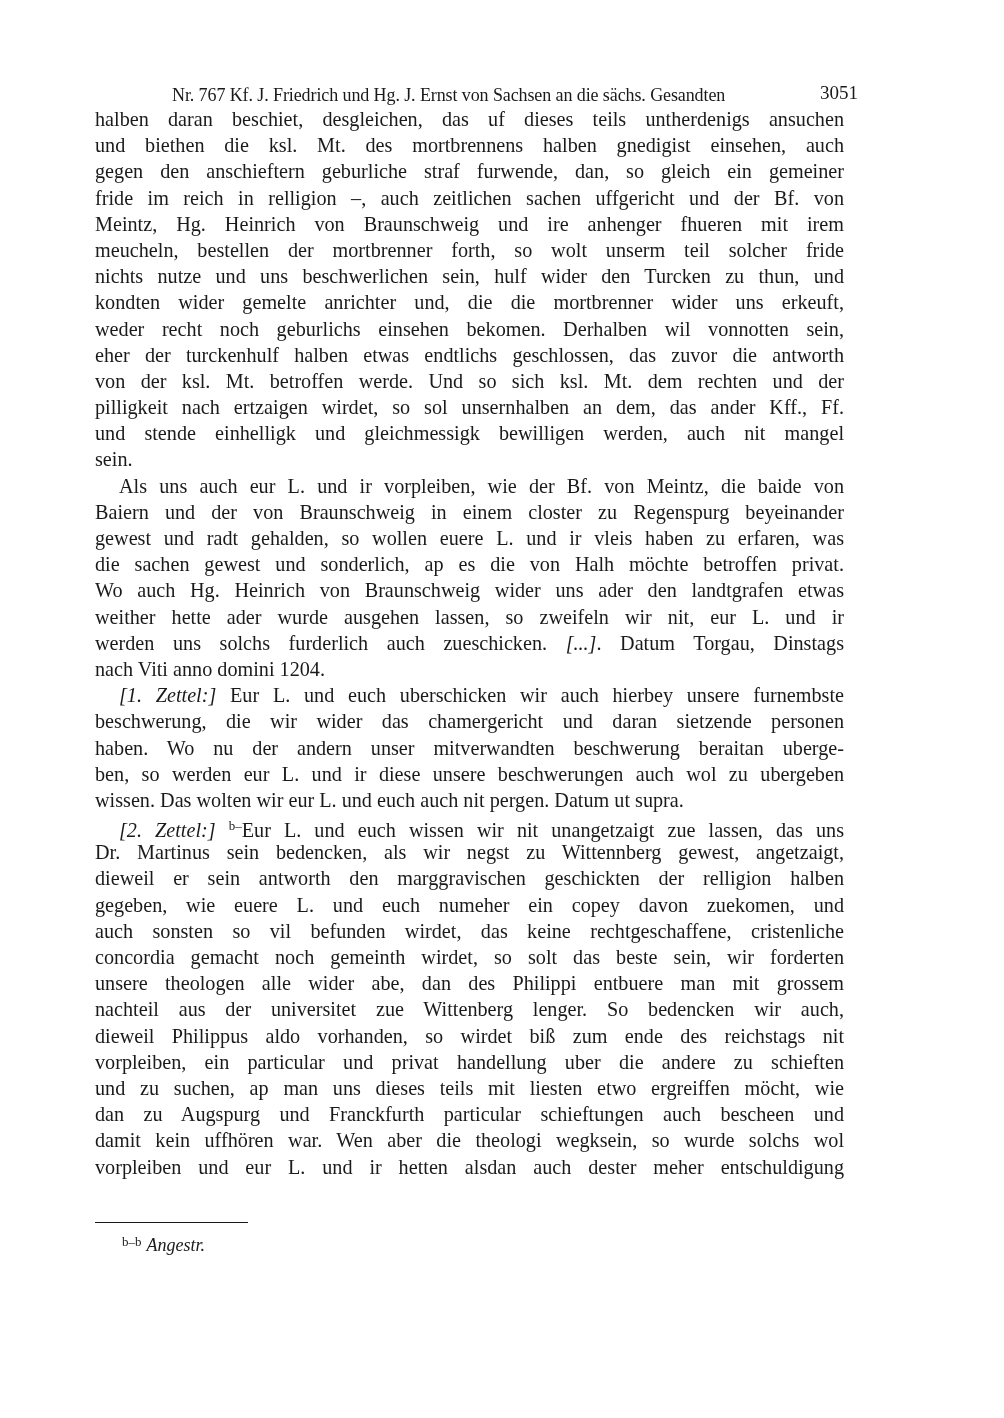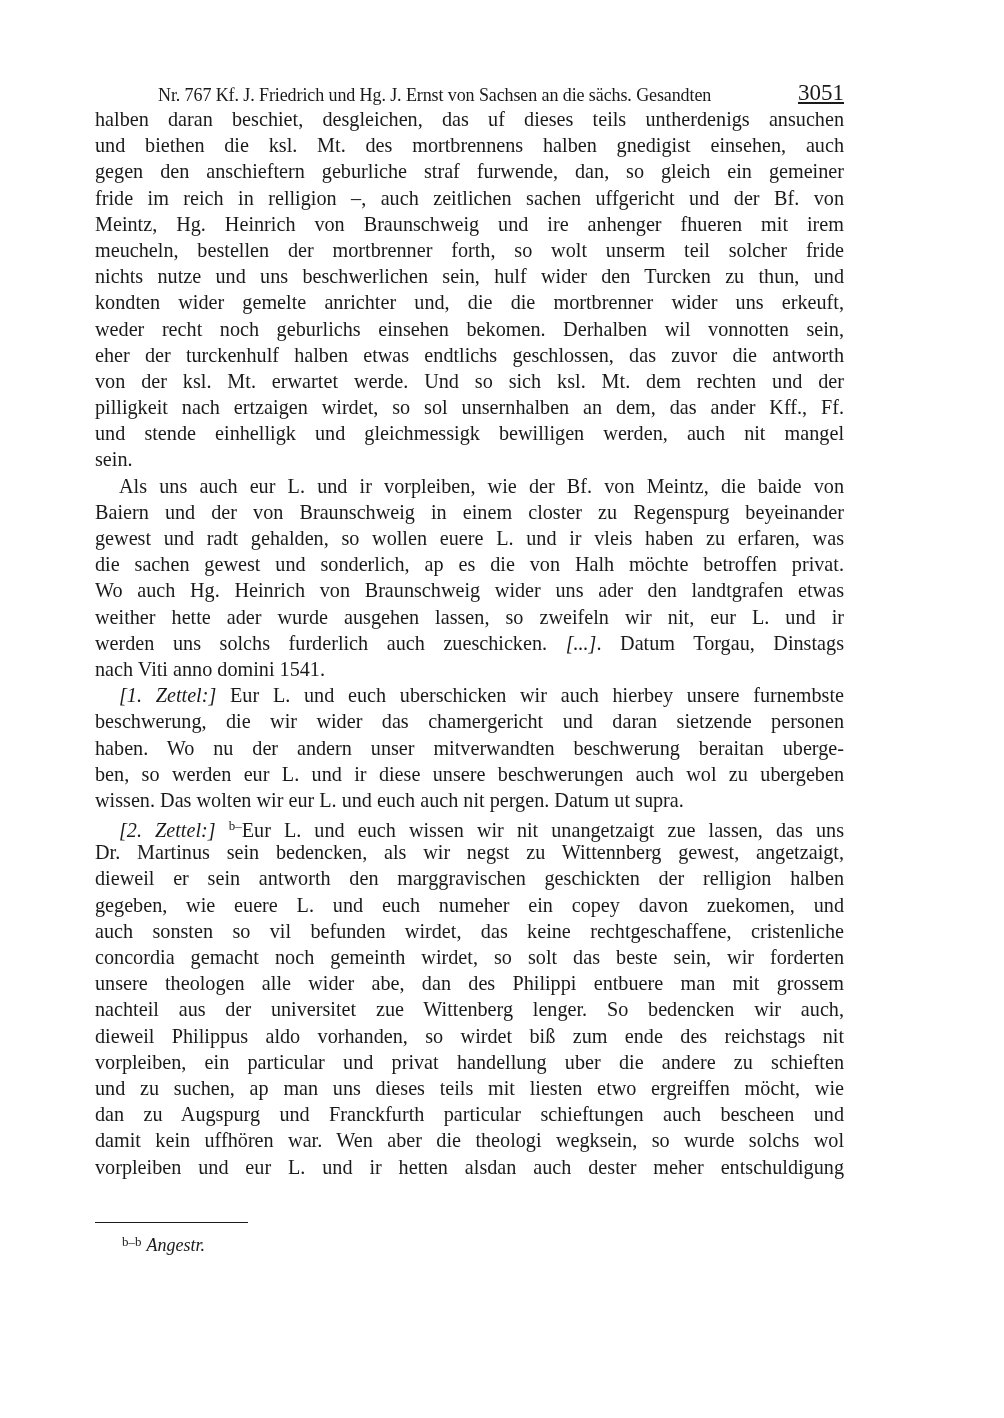--- a/index.html
+++ b/index.html
@@ -1,21 +1,21 @@
 <!DOCTYPE html>
 <html><head>
 <meta charset="utf-8">
 <style>
   html, body { margin: 0; padding: 0; background: #ffffff; }
   body { width: 1004px; height: 1418px; position: relative; overflow: hidden;
          font-family: "Liberation Serif", "DejaVu Serif", serif; color: #1a1a1a; }
-  .header { position: absolute; top: 78px; left: 158px; width: 686px; height: 30px;
+  .header { position: absolute; top: 78px; left: 172px; width: 686px; height: 30px;
             font-size: 18px; line-height: 30px; }
   .header .running { position: absolute; left: 0; top: 2px; letter-spacing: -0.1px; }
-  .header .pageno { position: absolute; right: 0; top: 0; font-size: 23px; text-decoration: underline; }
+  .header .pageno { position: absolute; right: 0; top: 0; font-size: 19px; }
   .body { position: absolute; top: 106px; left: 95px; width: 749px; font-size: 20.2px; }
   .ln { display: block; height: 26.2px; line-height: 26.2px; white-space: nowrap;
         text-align: justify; text-align-last: justify; }
   .ln.last { text-align-last: left; }
   .ln.indent { padding-left: 24px; }
   .it { font-style: italic; }
   .sup { font-size: 13px; vertical-align: 7px; }
   .rule { position: absolute; top: 1222px; left: 95px; width: 153px; height: 1px; background: #1a1a1a; }
   .footnote { position: absolute; top: 1230px; left: 122px; font-size: 18px; line-height: 24px; }
   .footnote .mark { font-size: 13px; vertical-align: 5px; margin-right: 5px; }
@@ -34,35 +34,35 @@
     <span class="ln">halben daran beschiet, desgleichen, das uf dieses teils untherdenigs ansuchen</span>
     <span class="ln">und biethen die ksl. Mt. des mortbrennens halben gnedigist einsehen, auch</span>
     <span class="ln">gegen den anschieftern geburliche straf furwende, dan, so gleich ein gemeiner</span>
     <span class="ln">fride im reich in relligion –, auch zeitlichen sachen uffgericht und der Bf. von</span>
     <span class="ln">Meintz, Hg. Heinrich von Braunschweig und ire anhenger fhueren mit irem</span>
     <span class="ln">meucheln, bestellen der mortbrenner forth, so wolt unserm teil solcher fride</span>
     <span class="ln">nichts nutze und uns beschwerlichen sein, hulf wider den Turcken zu thun, und</span>
     <span class="ln">kondten wider gemelte anrichter und, die die mortbrenner wider uns erkeuft,</span>
     <span class="ln">weder recht noch geburlichs einsehen bekomen. Derhalben wil vonnotten sein,</span>
     <span class="ln">eher der turckenhulf halben etwas endtlichs geschlossen, das zuvor die antworth</span>
-    <span class="ln">von der ksl. Mt. erwartet werde. Und so sich ksl. Mt. dem rechten und der</span>
+    <span class="ln">von der ksl. Mt. betroffen werde. Und so sich ksl. Mt. dem rechten und der</span>
     <span class="ln">pilligkeit nach ertzaigen wirdet, so sol unsernhalben an dem, das ander Kff., Ff.</span>
     <span class="ln">und stende einhelligk und gleichmessigk bewilligen werden, auch nit mangel</span>
     <span class="ln last">sein.</span>
   </div>
 
   <div>
     <span class="ln indent">Als uns auch eur L. und ir vorpleiben, wie der Bf. von Meintz, die baide von</span>
     <span class="ln">Baiern und der von Braunschweig in einem closter zu Regenspurg beyeinander</span>
     <span class="ln">gewest und radt gehalden, so wollen euere L. und ir vleis haben zu erfaren, was</span>
     <span class="ln">die sachen gewest und sonderlich, ap es die von Halh möchte betroffen privat.</span>
     <span class="ln">Wo auch Hg. Heinrich von Braunschweig wider uns ader den landtgrafen etwas</span>
     <span class="ln">weither hette ader wurde ausgehen lassen, so zweifeln wir nit, eur L. und ir</span>
     <span class="ln"><span>werden uns solchs furderlich auch zueschicken. </span><span class="it">[...]</span><span>. Datum Torgau, Dinstags</span></span>
-    <span class="ln last">nach Viti anno domini 1541.</span>
+    <span class="ln last">nach Viti anno domini 1204.</span>
   </div>
 
   <div>
     <span class="ln indent"><span class="it">[1. Zettel:]</span><span> Eur L. und euch uberschicken wir auch hierbey unsere furnembste</span></span>
     <span class="ln">beschwerung, die wir wider das chamergericht und daran sietzende personen</span>
     <span class="ln">haben. Wo nu der andern unser mitverwandten beschwerung beraitan uberge-</span>
     <span class="ln">ben, so werden eur L. und ir diese unsere beschwerungen auch wol zu ubergeben</span>
     <span class="ln last">wissen. Das wolten wir eur L. und euch auch nit pergen. Datum ut supra.</span>
   </div>
 

